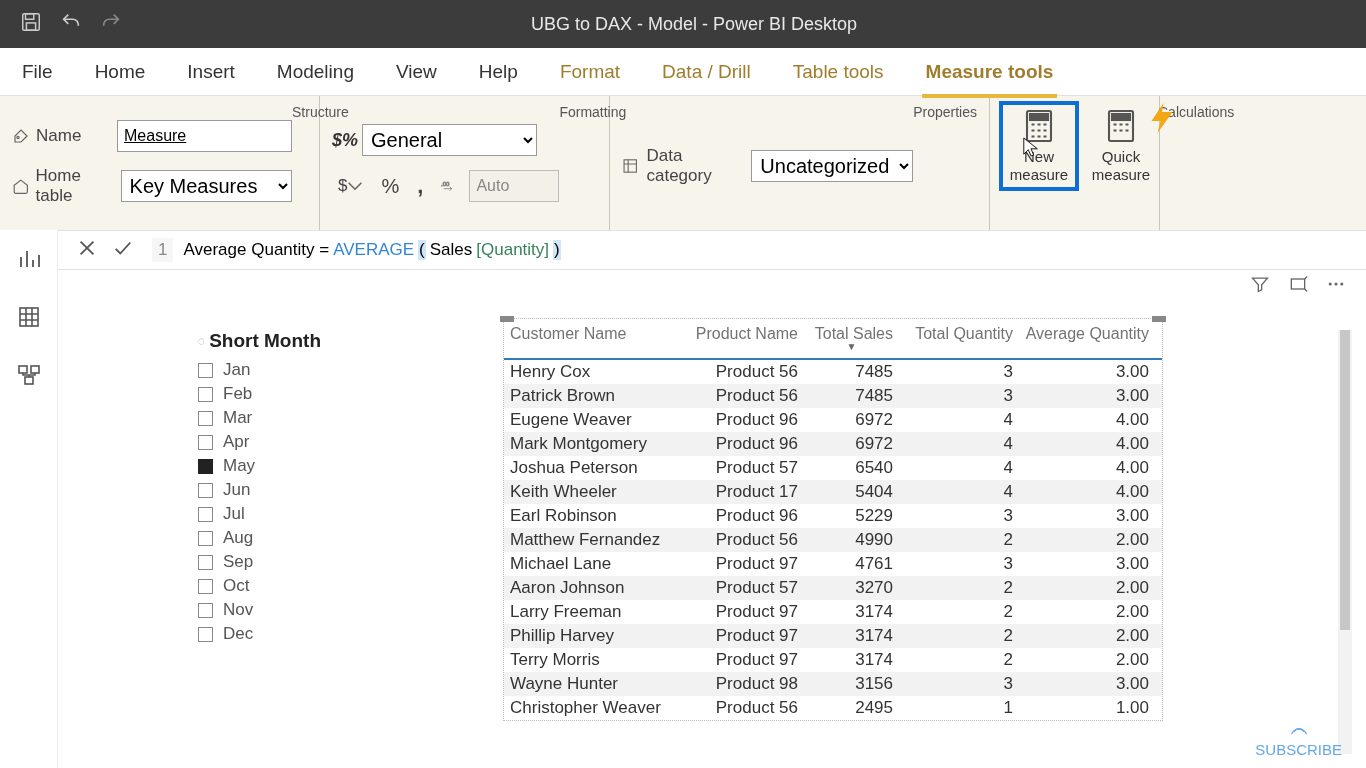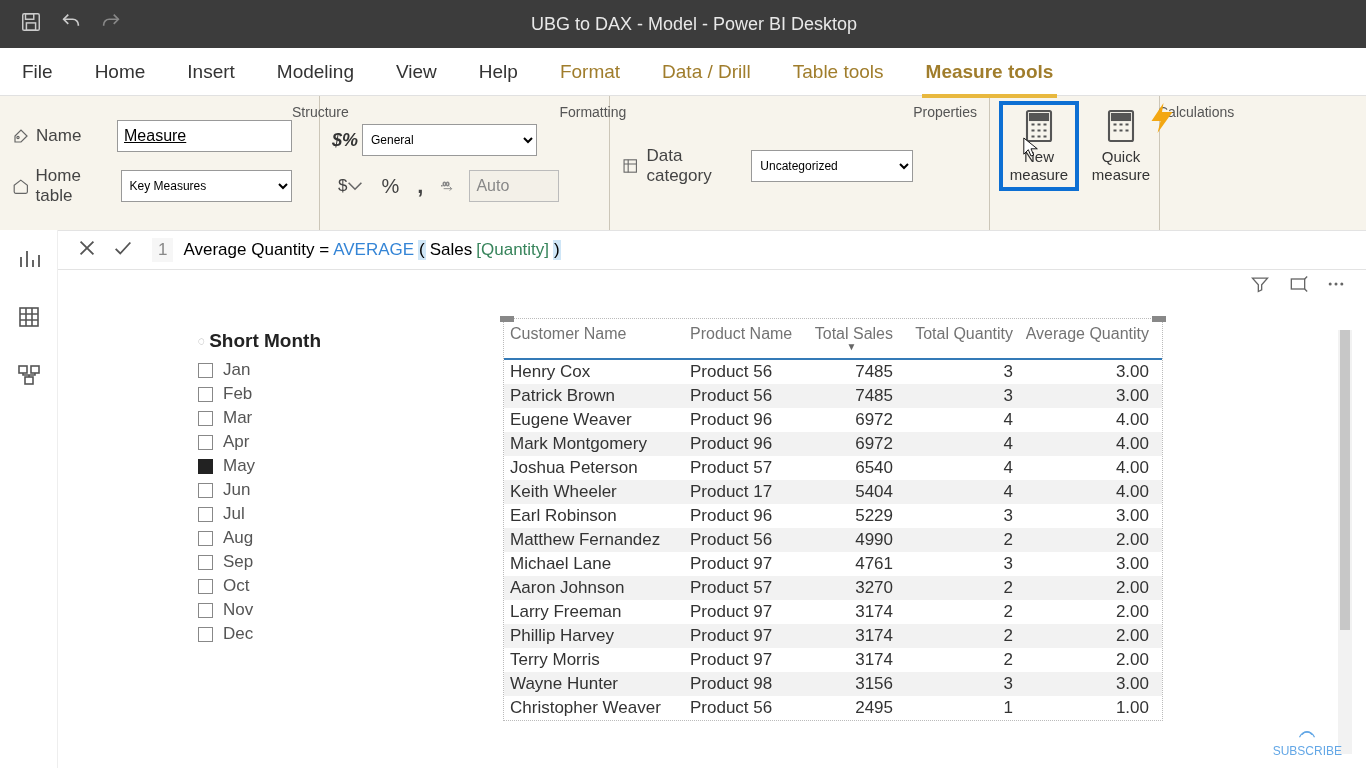--- a/index.html
+++ b/index.html
@@ -21,21 +21,21 @@
 
 .ribbon { height: 134px; background: #f7f4ec; display: flex; align-items: flex-start; }
 .group { display: flex; flex-direction: row; border-right: 1px solid #ccc6b8; height: 100%; padding: 8px 12px 2px 12px; }
 .group-body { flex: 1; display: flex; align-items: flex-start; gap: 8px; }
 .group-label { font-size: 14px; color: #555; text-align: center; padding-bottom: 4px; }
 .fldrow { display: flex; align-items: center; margin-bottom: 6px; }
 .fldlbl { font-size: 17px; color: #444; display:flex; align-items:center; gap:6px; min-width: 105px; }
 .fldlbl svg { width:18px; height:18px; }
 .txtfield { border: 1px solid #999; background:#fff; height: 32px; font-size: 16px; padding: 3px 6px; text-decoration: underline; }
 .txtfield[data-width="name"] { width: 175px; }
-.selfield { border:1px solid #999; background:#fff; height:32px; font-size:12px; padding:2px 4px; }
+.selfield { border:1px solid #999; background:#fff; height:32px; font-size:20px; padding:2px 4px; }
 .icnbtn { display:flex; align-items:center; justify-content:center; height:32px; font-size:17px; color:#444; padding:0 6px;}
 .icnbtn svg { width:16px; height:16px; }
 .spin { border:1px solid #bbb; background:#f3f0e8; width:90px; height:32px; display:flex; align-items:center; padding:0 6px; color:#888; font-size:16px; }
 .dollar-prefix { font-style:italic; font-weight:bold; font-size:18px; color:#333; margin-right:4px;}
 .bigbtn { display:flex; flex-direction:column; align-items:center; justify-content:flex-start; padding:4px 4px; width:74px; cursor:pointer; text-align:center; font-size:15px; color:#333; line-height:1.2; }
 .bigbtn svg { width:36px; height:36px; margin-bottom:4px;}
 .bigbtn.highlight { outline: 4px solid #0d6fd3; outline-offset: -1px; background:#f7f4ec; }
 .lightning { position:absolute; transform: translate(18px,-2px); }
 
 
@@ -66,29 +66,29 @@
 .table-visual { position:absolute; left:445px; top:48px; width:660px; border:1px dotted #bbb; }
 .handles::before, .handles::after { content:''; position:absolute; width:14px; height:6px; background:#888; top:-3px; }
 .handles::before { left:-4px;}
 .handles::after { right:-4px;}
 .tv-head { display:flex; border-bottom:2px solid #347ab7; font-size:16px; color:#737373; }
 .tv-head div { padding:6px 6px; }
 .tv-body { display:flex; flex-direction:column; font-size:17px; color:#333; }
 .tv-row { display:flex; }
 .tv-row:nth-child(even){ background:#f2f2f2; }
 .c0 { width:180px; padding:2px 6px;}
-.c1 { width:120px; padding:2px 6px;}
+.c1 { width:120px; padding:2px 6px;text-align:right;}
 .c2 { width:95px; padding:2px 6px; text-align:right;}
 .c3 { width:120px; padding:2px 6px; text-align:right;}
 .c4 { width:136px; padding:2px 6px; text-align:right;}
 .sort-ind::after { content:'▼'; font-size:10px; color:#666; display:block; text-align:center; margin-top:-2px;}
 .scroll-v { position:absolute; right:14px; top:60px; width:14px; bottom:14px; background:#f2f2f2; }
 .scroll-v .thumb { position:absolute; left:2px; right:2px; top:0; height:300px; background:#c7c7c7; }
 .scroll-v .arr { position:absolute; left:0; right:0; text-align:center; font-size:10px; color:#666;}
-.subscribe { position:absolute; right:24px; bottom:10px; font-size:12px; color:#63a7e6; text-align:center; }
+.subscribe { position:absolute; right:24px; bottom:10px; font-size:15px; color:#63a7e6; text-align:center; }
 .subscribe svg { width:20px; height:16px; }
 .cursor { position:absolute; pointer-events:none; }
 .cursor svg { width:18px; height:22px; }
 </style>
 </head>
 <body>
 
 <div class="titlebar">
   <div class="qat">
     <span><svg viewBox="0 0 24 24" fill="none" stroke="#ccc" stroke-width="1.6">

